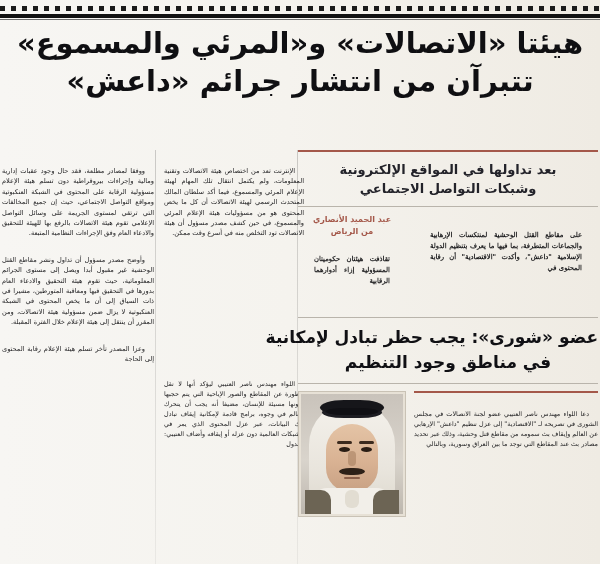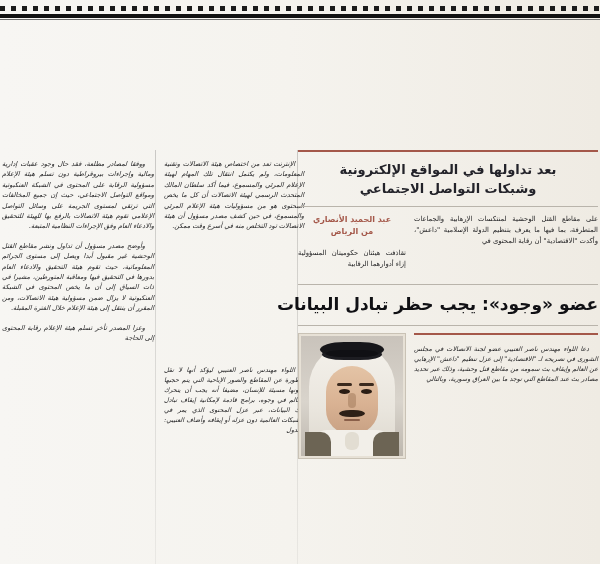--- a/index.html
+++ b/index.html
@@ -41,21 +41,21 @@
   .sep-v{position:absolute;top:0;width:1px;height:100%;
          background:linear-gradient(180deg,rgba(0,0,0,.18),rgba(0,0,0,.05));}
 
   .body-txt{
     font-family:"DejaVu Serif","Liberation Serif",serif;
     font-size:6.6px;line-height:10.4px;
     text-align:justify;text-justify:inter-word;
     color:#1d1d1f;
     filter:blur(.18px);
   }
-  .body-txt p{margin:9px 0 6px 0;text-indent:9px;font-style:italic;}
+  .body-txt p{margin:16px 0 6px 0;text-indent:9px;}
 
   
   .rule-red{height:2px;background:#a4584a;margin:0 0 7px 0;}
   .rule-grey{height:1px;background:#b9b4ab;margin:8px 0 7px 0;}
 
   .kicker{
     font-family:"DejaVu Sans","Liberation Sans",sans-serif;
     font-weight:bold;font-size:13px;line-height:19px;
     color:#23232a;text-align:center;padding:0 4px;margin-top:8px;
   }
@@ -64,21 +64,21 @@
   .byline{
     font-family:"DejaVu Sans","Liberation Sans",sans-serif;
     font-weight:bold;font-size:8px;line-height:12px;
     color:#a4584a;text-align:center;white-space:nowrap;
   }
   .lede{
     font-family:"DejaVu Serif","Liberation Serif",serif;
     font-size:6.8px;line-height:11px;text-align:justify;color:#1d1d1f;
     filter:blur(.18px);
   }
-  .lede p{margin:0;}
+  .lede p{margin:16px;font-weight:bold;}
 
   .hl-sub{
     font-family:"DejaVu Sans","Liberation Sans",sans-serif;
     font-weight:bold;font-size:17px;line-height:25px;
     color:#101014;text-align:center;white-space:nowrap;
   }
 
   
   .photoblock{position:relative;display:flex;gap:8px;margin-top:6px;}
   .photo-frame{
@@ -125,20 +125,24 @@
 </style>
 </head>
 <body>
 
 <div class="page">
 
   <div class="dotrule"></div>
   <div class="blackrule"></div>
   <div class="thinrule"></div>
 
+  <div class="masthead">
+    <div class="hl-line hl1">هيئتا «الاتصالات» و«المرئي والمسموع»</div>
+    <div class="hl-line hl2">تتبرآن من انتشار جرائم «داعش»</div>
+  </div>
 
   <div class="cols">
 
     <div class="col colA">
       <div class="body-txt">
         <p>ووفقا لمصادر مطلعة، فقد حال وجود عقبات إدارية ومالية وإجراءات بيروقراطية دون تسلم هيئة الإعلام مسؤولية الرقابة على المحتوى في الشبكة العنكبوتية ومواقع التواصل الاجتماعي، حيث إن جميع المخالفات التي ترتقي لمستوى الجريمة على وسائل التواصل الإعلامي تقوم هيئة الاتصالات بالرفع بها للهيئة للتحقيق والادعاء العام وفق الإجراءات النظامية المتبعة.</p>
         <p>وأوضح مصدر مسؤول أن تداول ونشر مقاطع القتل الوحشية غير مقبول أبدا ويصل إلى مستوى الجرائم المعلوماتية، حيث تقوم هيئة التحقيق والادعاء العام بدورها في التحقيق فيها ومعاقبة المتورطين، مشيرا في ذات السياق إلى أن ما يخص المحتوى في الشبكة العنكبوتية لا يزال ضمن مسؤولية هيئة الاتصالات، ومن المقرر أن ينتقل إلى هيئة الإعلام خلال الفترة المقبلة.</p>
         <p>وعزا المصدر تأخر تسلم هيئة الإعلام رقابة المحتوى إلى الحاجة</p>
       </div>
     </div>
@@ -174,21 +178,22 @@
           <div class="byline">عبد الحميد الأنصاري</div>
           <div class="byline">من الرياض</div>
           <div class="lede" style="margin-top:10px;">
             <p>تقاذفت هيئتان حكوميتان المسؤولية إزاء أدوارهما الرقابية</p>
           </div>
         </div>
       </div>
 
       <div class="rule-grey" style="margin-top:14px;"></div>
       <div class="hl-sub">
-        <div>عضو «وجود»: يجب حظر تبادل البيانات</div>
+        <div>عضو «شورى»: يجب حظر تبادل لإمكانية</div>
+        <div>في مناطق وجود التنظيم</div>
       </div>
       <div class="rule-grey"></div>
 
       <div class="photoblock">
         <div style="flex:1 1 auto;">
           <div class="rule-red"></div>
           <div class="body-txt colC-text">
             <p>دعا اللواء مهندس ناصر العتيبي عضو لجنة الاتصالات في مجلس الشورى في تصريحه لـ "الاقتصادية" إلى عزل تنظيم "داعش" الإرهابي عن العالم وإيقاف بث سمومه من مقاطع قتل وحشية، وذلك عبر تحديد مصادر بث عند المقاطع التي توجد ما بين العراق وسورية، وبالتالي</p>
           </div>
         </div>

